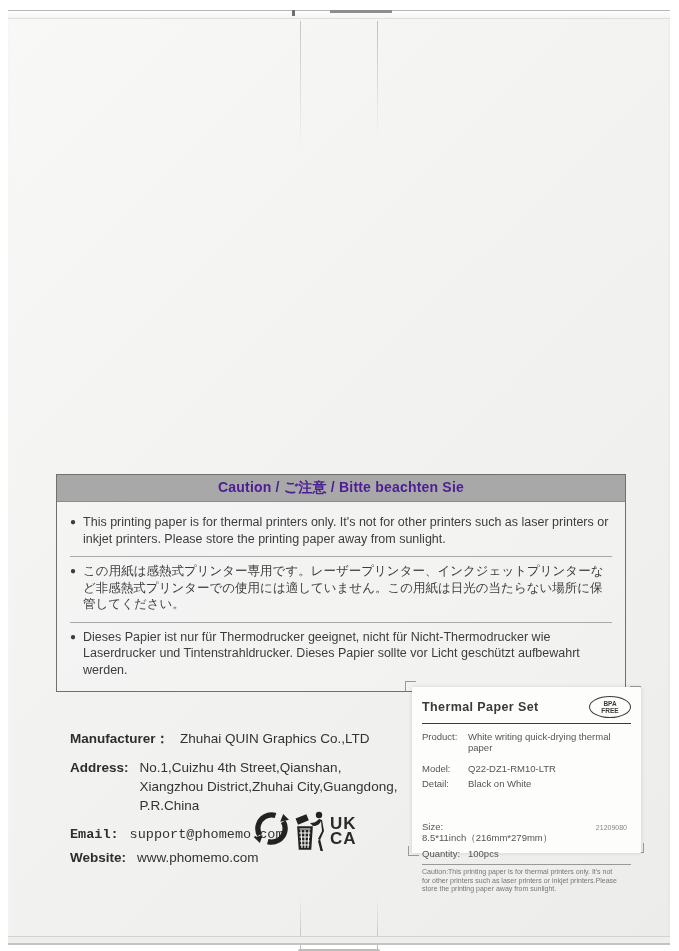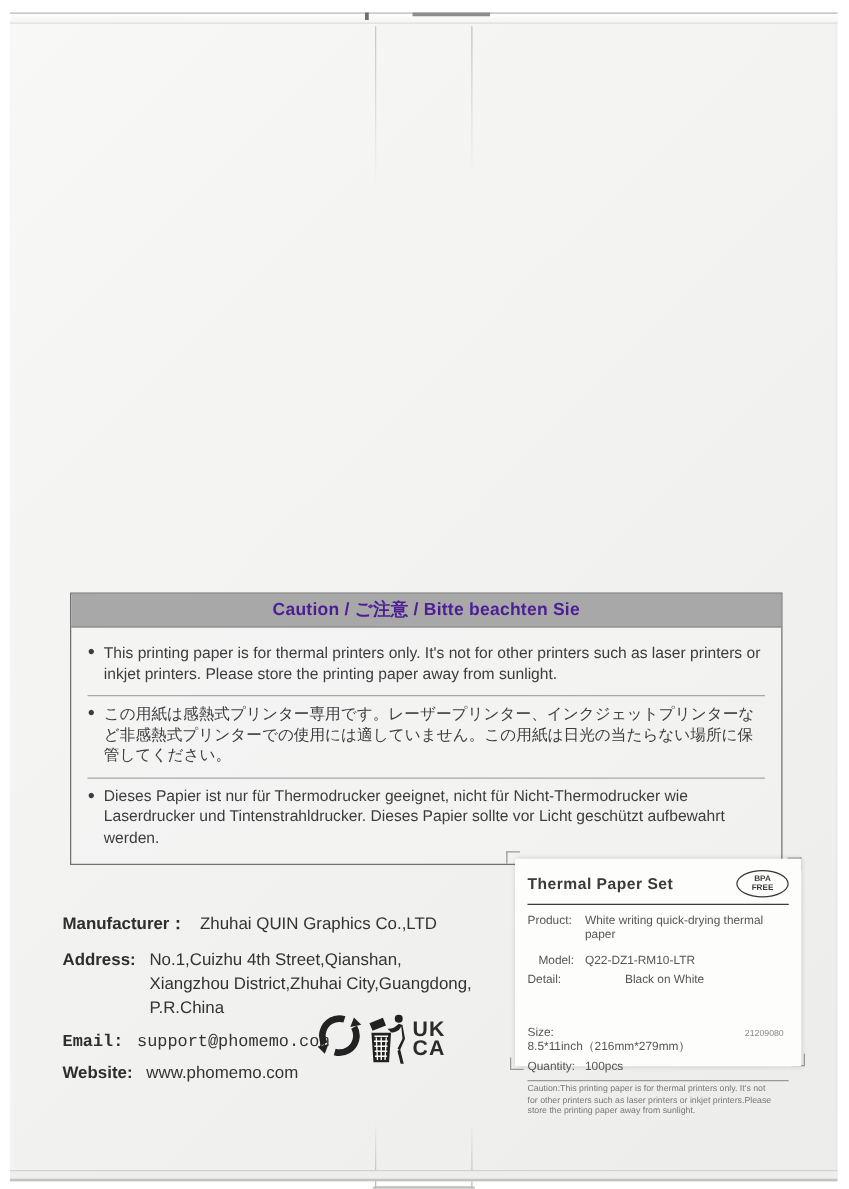--- a/index.html
+++ b/index.html
@@ -45,21 +45,21 @@
     border-bottom:1px solid #8c8c8c;
   }
   .caution-body { padding:6px 13px 4px; }
   .caution-item { display:flex; gap:7px; font-size:12.5px; color:#3d3d3d; line-height:1.32; padding:6px 0 9px; }
   .caution-item + .caution-item { border-top:1px solid #a9a9a9; }
   .bullet-marker { font-size:10px; line-height:1; margin-top:3px; color:#3d3d3d; }
   .caution-text { flex:1; }
 
   
   .info-block { position:absolute; left:50px; top:729px; width:380px; color:#333; font-size:13.5px; line-height:19px; }
-  .info-row { display:flex; }
+  .info-row { display:flex;margin-left:20px; }
   .info-label { font-weight:bold; color:#2e2e2e; margin-right:11px; white-space:nowrap; }
   .row-manufacturer { margin-bottom:10px; }
   .row-address { margin-bottom:10px; }
   .row-email { margin-bottom:4px;font-family:Liberation Mono, monospace; }
 
   
   .marks { position:absolute; left:254px; top:809px; width:112px; height:46px; }
   .icon-recycle { position:absolute; left:0; top:2px; width:35px; height:35px; }
   .icon-bin { position:absolute; left:41px; top:2px; width:30px; height:42px; }
   .icon-ukca {
@@ -79,22 +79,22 @@
   .sticker-title { font-size:12.5px; font-weight:bold; letter-spacing:.4px; color:#3a3a3a; }
   .bpa-badge {
     width:40px; height:20px; border:1.6px solid #3a3a3a; border-radius:50%;
     display:flex; flex-direction:column; align-items:center; justify-content:center;
     font-size:6.5px; font-weight:bold; line-height:7px; color:#3a3a3a; flex:0 0 auto;
   }
   .sticker-rule { border-bottom:1.5px solid #3a3a3a; margin-top:5px; }
   .field-row { display:flex; font-size:9.5px; line-height:11px; }
   .field-label { width:46px; flex:0 0 auto; }
   .fr-product { margin-top:7px; }
-  .fr-model { margin-top:10px;text-align:center; }
-  .fr-detail { margin-top:4px;gap:32px; }
+  .fr-model { margin-top:10px; }
+  .fr-detail { margin-top:4px; }
   .fr-size { margin-top:32px;flex-direction:column; }
   .fr-qty { margin-top:5px; }
   .sticker-divider { border-top:1px solid #999; margin-top:5px; }
   .sticker-caution { margin-top:3px; font-size:7px; line-height:8.6px; color:#777; width:200px; }
   .sticker-serial { position:absolute; right:14px; bottom:8px; font-size:7px; color:#888; }
   
   .cmark { position:absolute; width:10px; height:9px; }
   .cmark-tl { left:405px; top:681px; border-left:1px solid #9a9a98; border-top:1px solid #9a9a98; }
   .cmark-tr { left:630px; top:686px; border-right:1px solid #9a9a98; border-top:1px solid #9a9a98; }
   .cmark-bl { left:408px; top:846px; border-left:1px solid #9a9a98; border-bottom:1px solid #9a9a98; }

